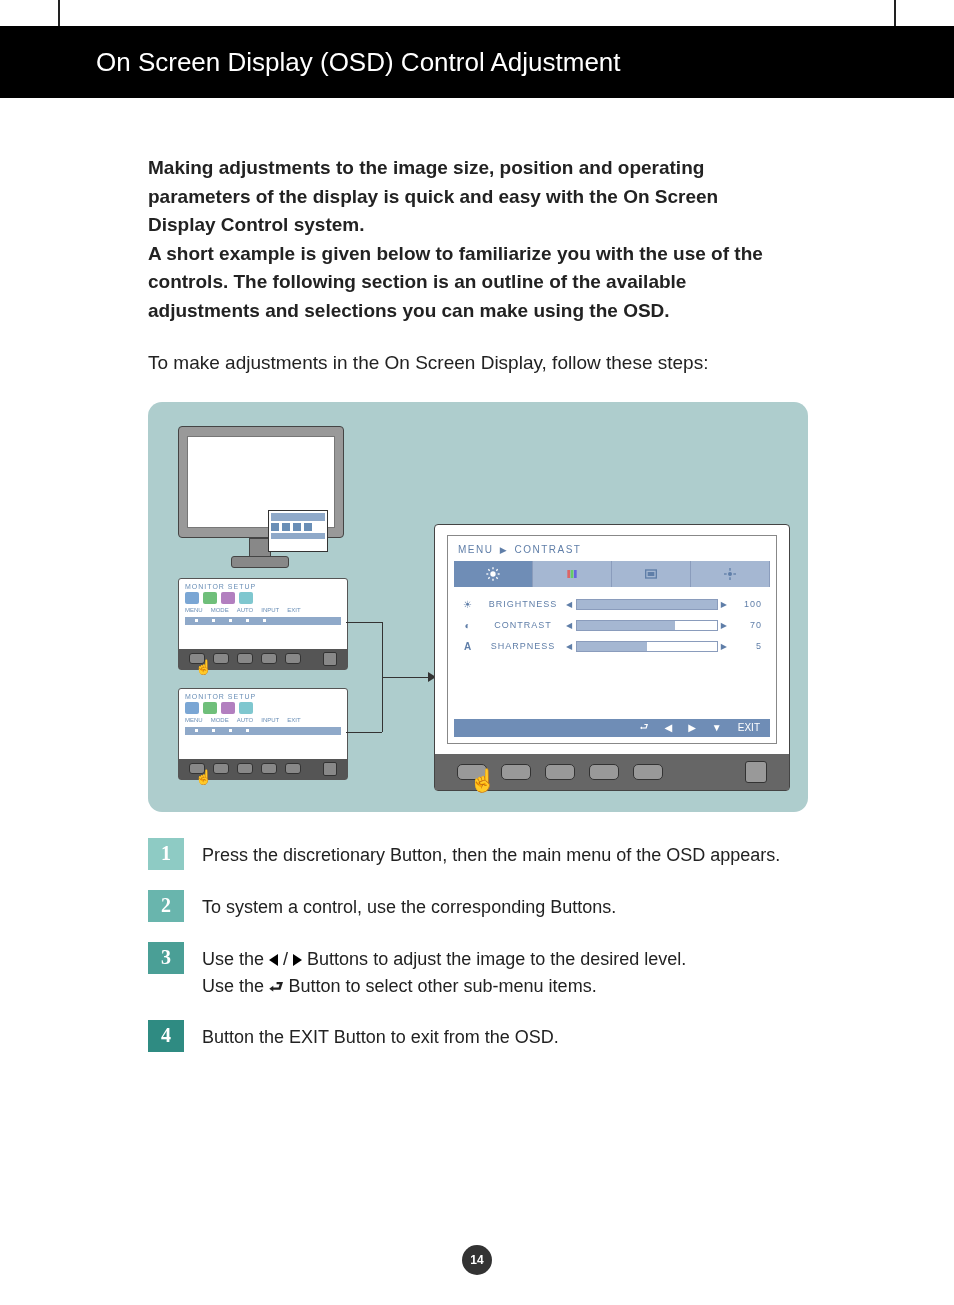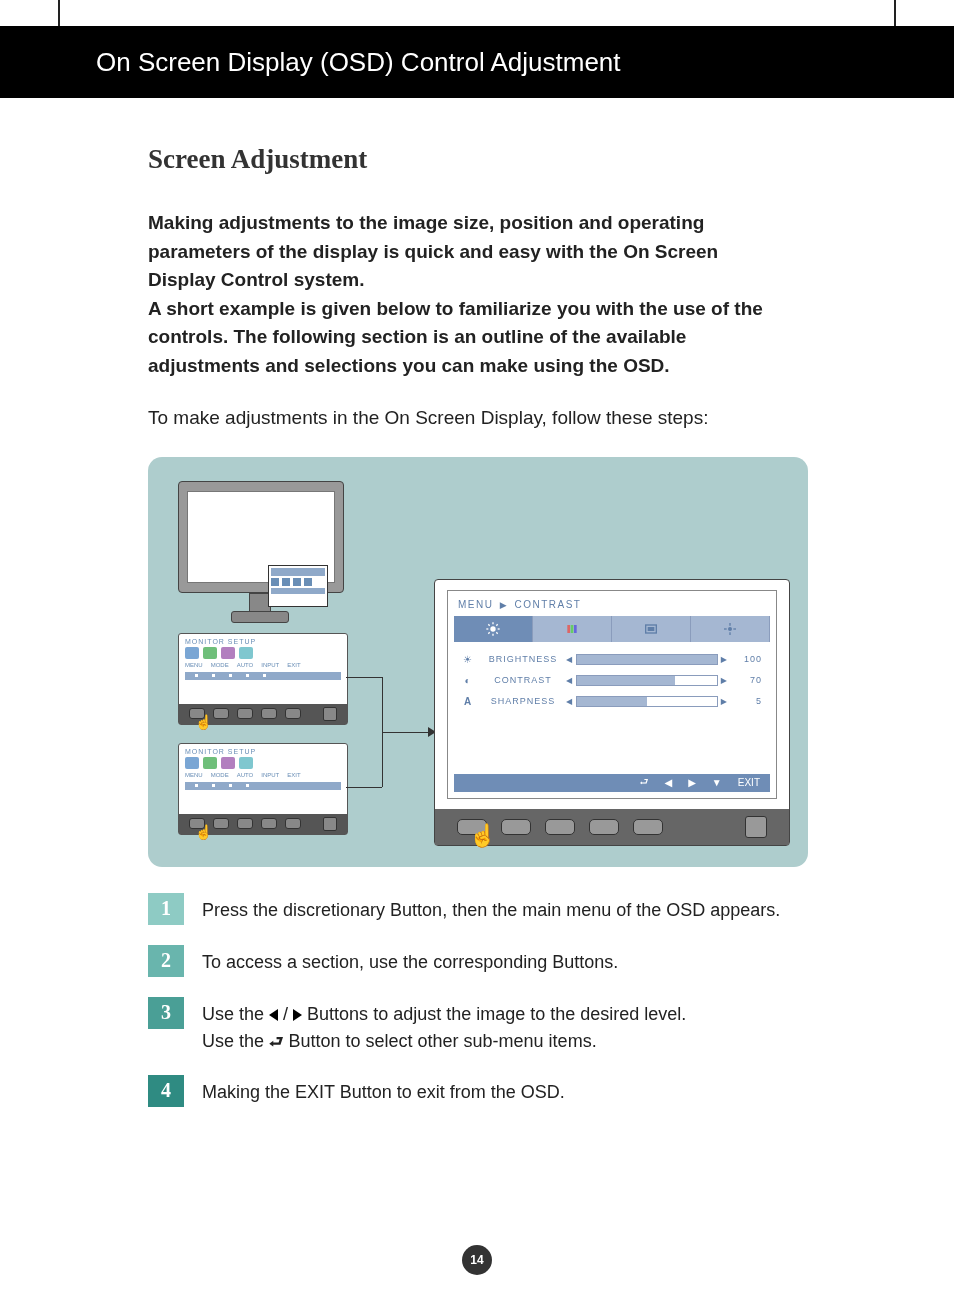--- a/index.html
+++ b/index.html
@@ -457,21 +457,20 @@
 
 <div class="page">
   <div class="top-border-v"></div>
   <div class="top-border-v2"></div>
 
   <div class="black-bar">
     <span>On Screen Display (OSD) Control Adjustment</span>
   </div>
 
   <div class="content">
-    <div class="title">Screen Adjustment</div>
 
     <div class="intro-bold" style="white-space: pre-line;">Making adjustments to the image size, position and operating parameters of the display is quick and easy with the On Screen Display Control system.
 A short example is given below to familiarize you with the use of the controls. The following section is an outline of the available adjustments and selections you can make using the OSD.</div>
 
     <div class="intro-normal">To make adjustments in the On Screen Display, follow these steps:</div>
 
     <div class="illustration">
 
       <div class="monitor-main">
         <div class="mon-bezel">
@@ -672,38 +671,38 @@
     <div class="steps">
       <div class="step">
         <div class="step-num">1</div>
         <div class="step-text">
           <span>Press the discretionary </span><b>Button</b><span>, then the main menu of the OSD appears.</span>
         </div>
       </div>
       <div class="step">
         <div class="step-num">2</div>
         <div class="step-text">
-          <span>To access a section, use the corresponding </span><b>Buttons</b><span>.</span>
+          <span>To system a control, use the corresponding </span><b>Buttons</b><span>.</span>
         </div>
       </div>
       <div class="step">
         <div class="step-num">3</div>
         <div class="step-text">
           <span>Use the </span>
           <span class="tri-left"></span><b>&nbsp;/&nbsp;</b><span class="tri-right"></span>
           <b> Buttons</b><span> to adjust the image to the desired level.</span><br>
           <span>Use the </span>
           <span class="up-arrow-icon">⮐</span>
           <b> Button</b><span> to select other sub-menu items.</span>
         </div>
       </div>
       <div class="step">
         <div class="step-num">4</div>
         <div class="step-text">
-          <span>Making the </span><b>EXIT Button</b><span> to exit from the OSD.</span>
+          <span>Button the </span><b>EXIT Button</b><span> to exit from the OSD.</span>
         </div>
       </div>
     </div>
 
   </div>
 
   <div class="page-num">14</div>
 </div>
 
 </body></html>

